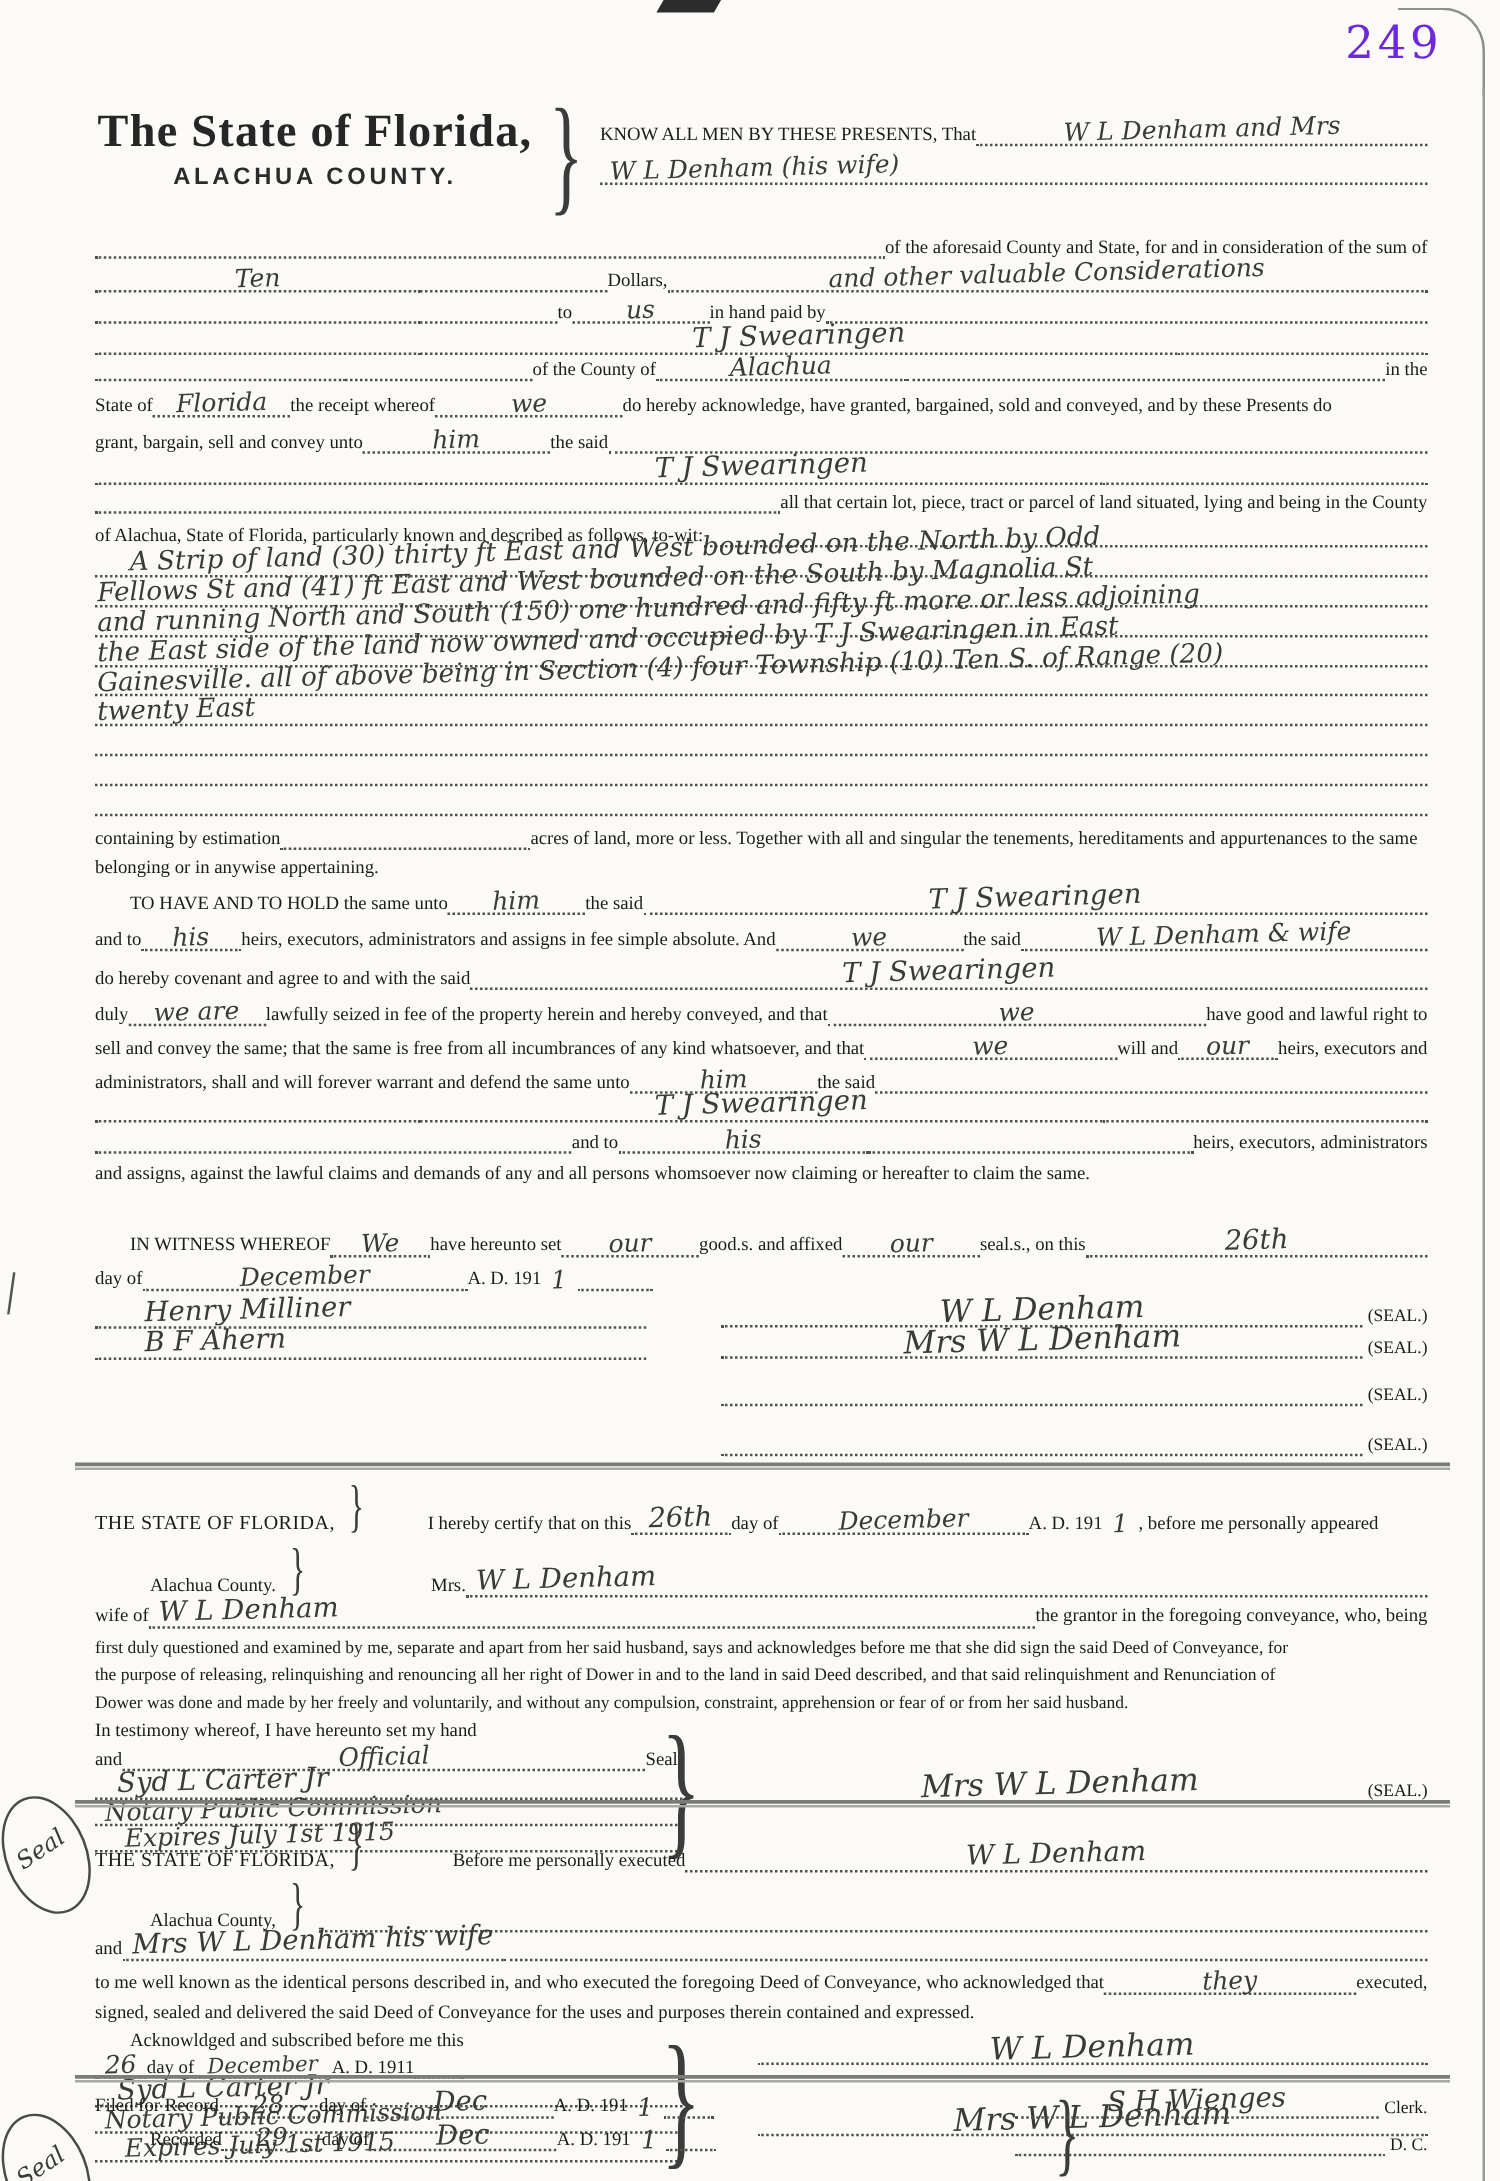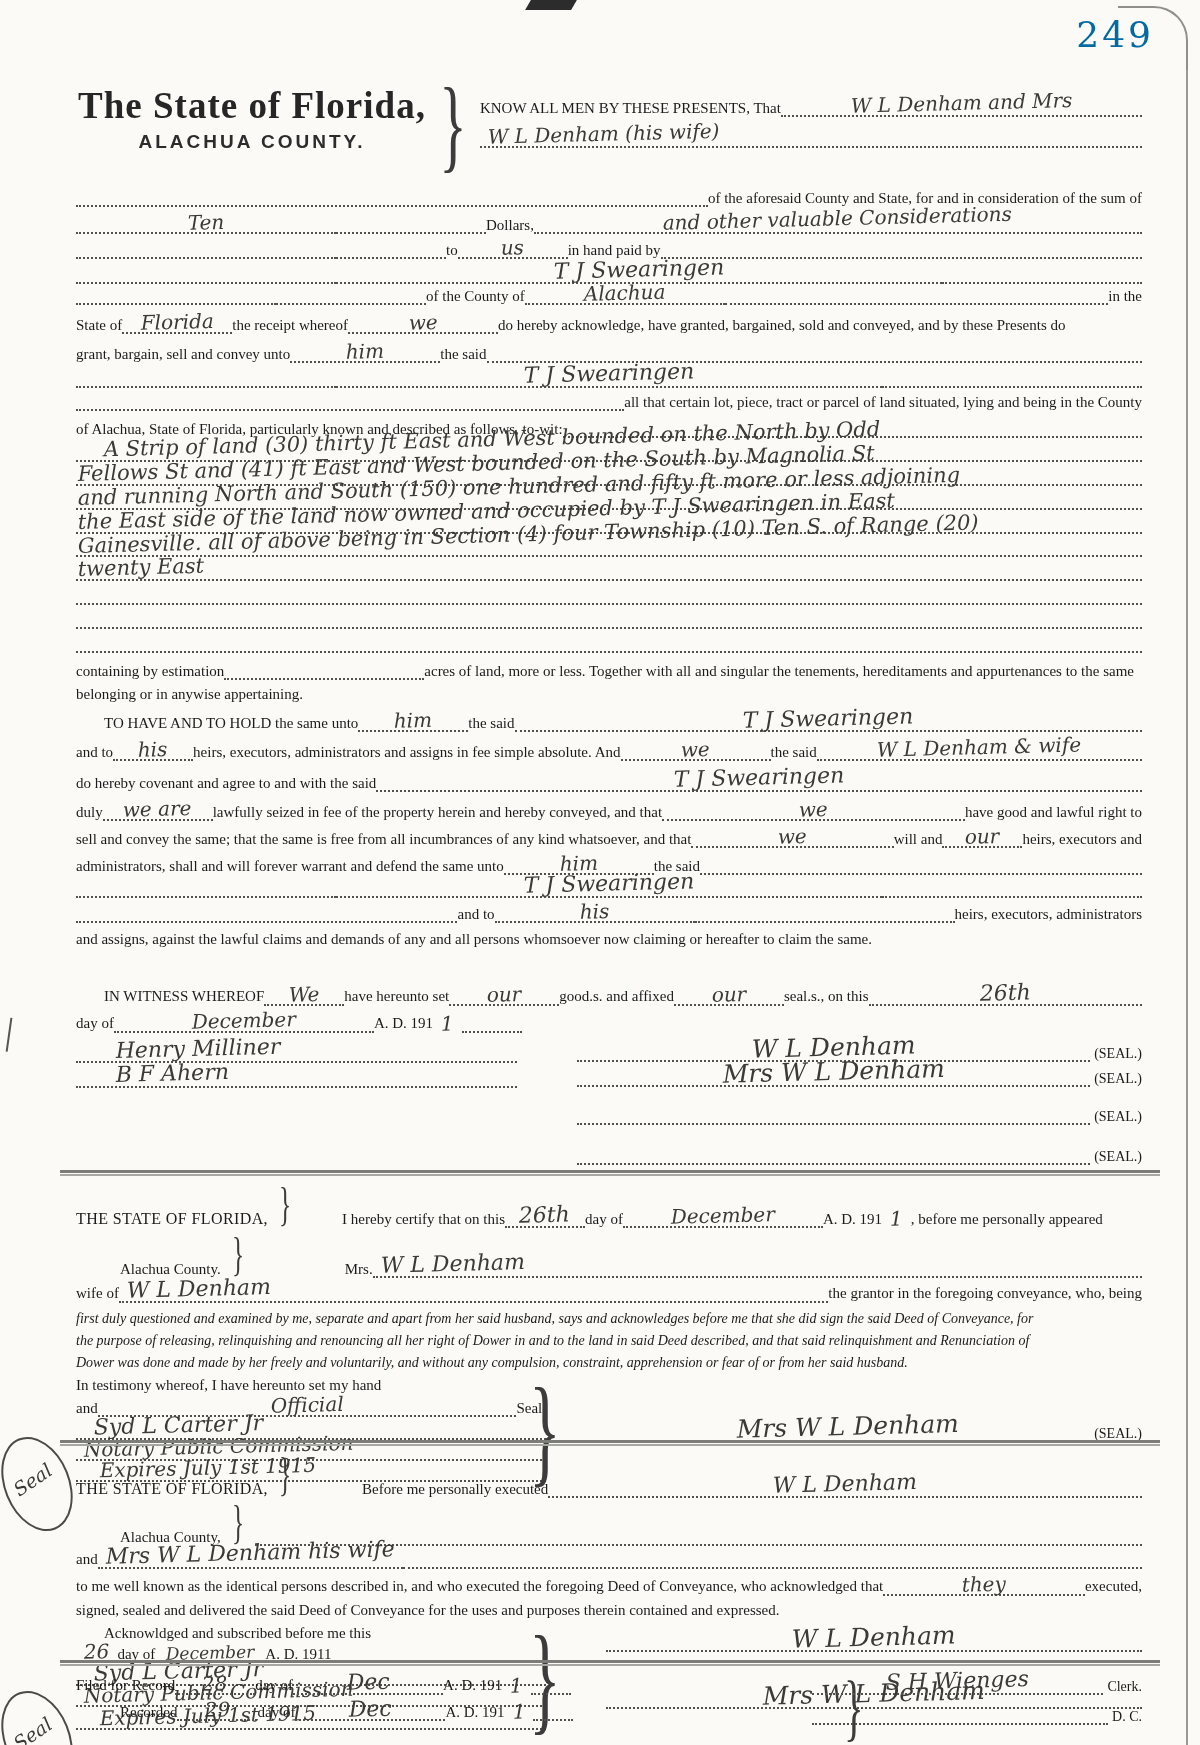--- a/index.html
+++ b/index.html
@@ -7,37 +7,37 @@
   .page { position:relative; width:1200px; height:1745px; background:#fbfaf7; overflow:hidden;
           font-family:"Liberation Serif", serif; color:#1b1b1b; }
   
   .scan-corner { position:absolute; top:6px; right:12px; width:70px; height:70px;
                  border-top:2px solid #8f8f8b; border-right:2px solid #8f8f8b; border-top-right-radius:34px; }
   .scan-edge { position:absolute; top:70px; right:12px; bottom:0; width:2px; background:#9a9a96; }
   .scan-top-mark { position:absolute; top:0; left:528px; width:46px; height:10px; background:#2c2c2c; transform:skewX(-30deg); }
   .scan-left-tick { position:absolute; top:1018px; left:8px; width:6px; height:34px; border-left:2px solid #555; transform:rotate(8deg); }
 
   .pagenum { position:absolute; top:14px; right:46px; font-family:"DejaVu Serif", serif;
-             font-size:36px; letter-spacing:3px; color:#0369a1; }
+             font-size:36px; letter-spacing:3px; color:#6d28d9; }
 
   .content { position:absolute; left:76px; right:58px; }
   .sec-main    { top:84px; }
   .sec-witness { top:985px; }
   .rule1 { top:1170px; }
   .sec-notary1 { top:1182px; }
   .rule2 { top:1440px; }
   .sec-notary2 { top:1452px; }
   .rule3 { top:1660px; }
   .sec-filing  { top:1674px; }
 
   .dbl-rule { position:absolute; left:60px; right:40px; height:6px;
               border-top:3px solid #7c7c78; border-bottom:2px solid #a7a7a3; }
 
   .print { font-size:15px; line-height:1.15; white-space:nowrap; }
-  .print.sm { font-size:14px;font-style:italic; }
+  .print.sm { font-size:14px; }
   .row { display:flex; align-items:flex-end; }
   .blank { display:inline-flex; align-items:flex-end; justify-content:center;
            border-bottom:2px dotted #50504c; min-width:26px; }
   .blank.left { justify-content:flex-start; }
   .grow { flex:1 1 auto; }
   .dotline { border-bottom:2px dotted #50504c; height:1px; }
   .hw { font-family:"DejaVu Serif", serif; font-style:italic; color:#3a3a38;
         white-space:nowrap; line-height:0.85; padding:0 8px; font-size:20px;
         transform:rotate(-1.5deg); transform-origin:left bottom; display:inline-block; }
   .hw.sm { font-size:17px; } .hw.md { font-size:22px; } .hw.lg { font-size:25px; }

